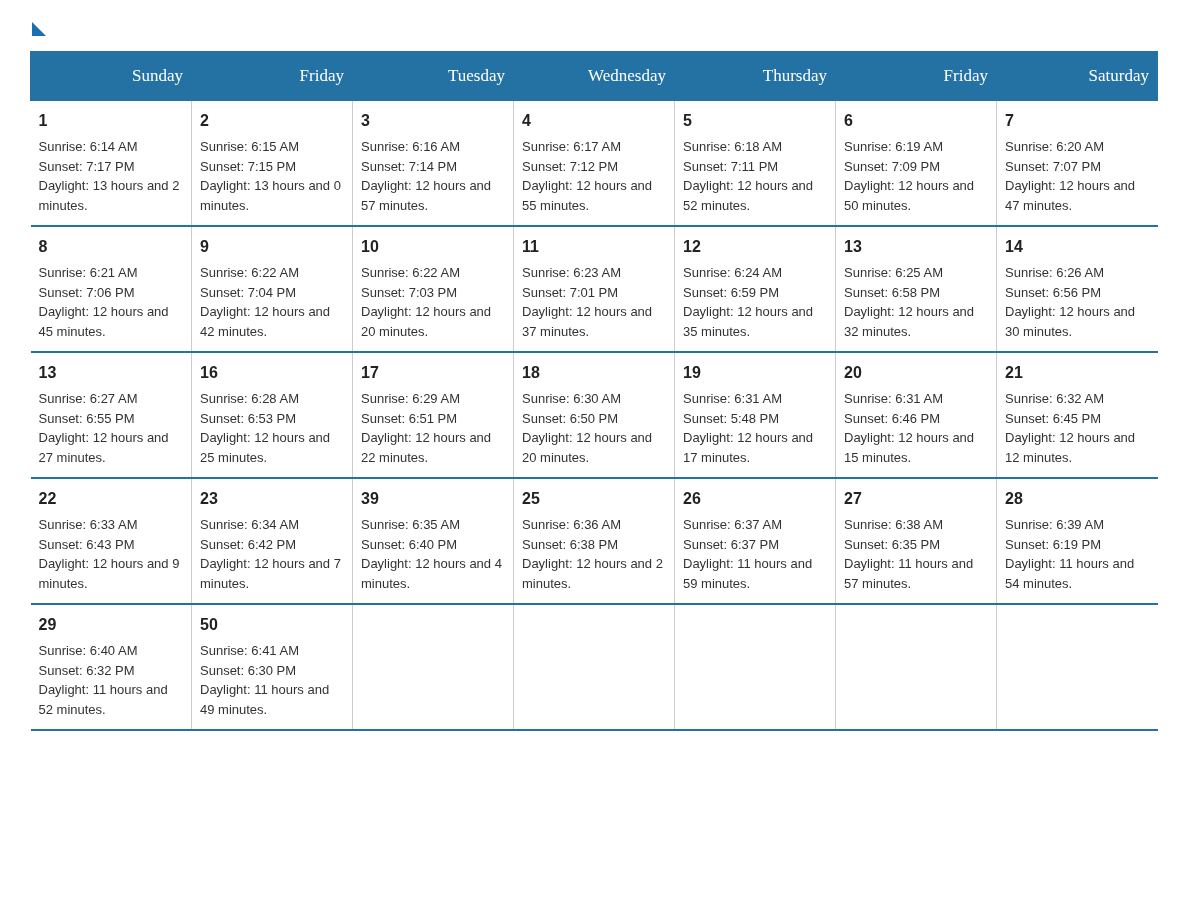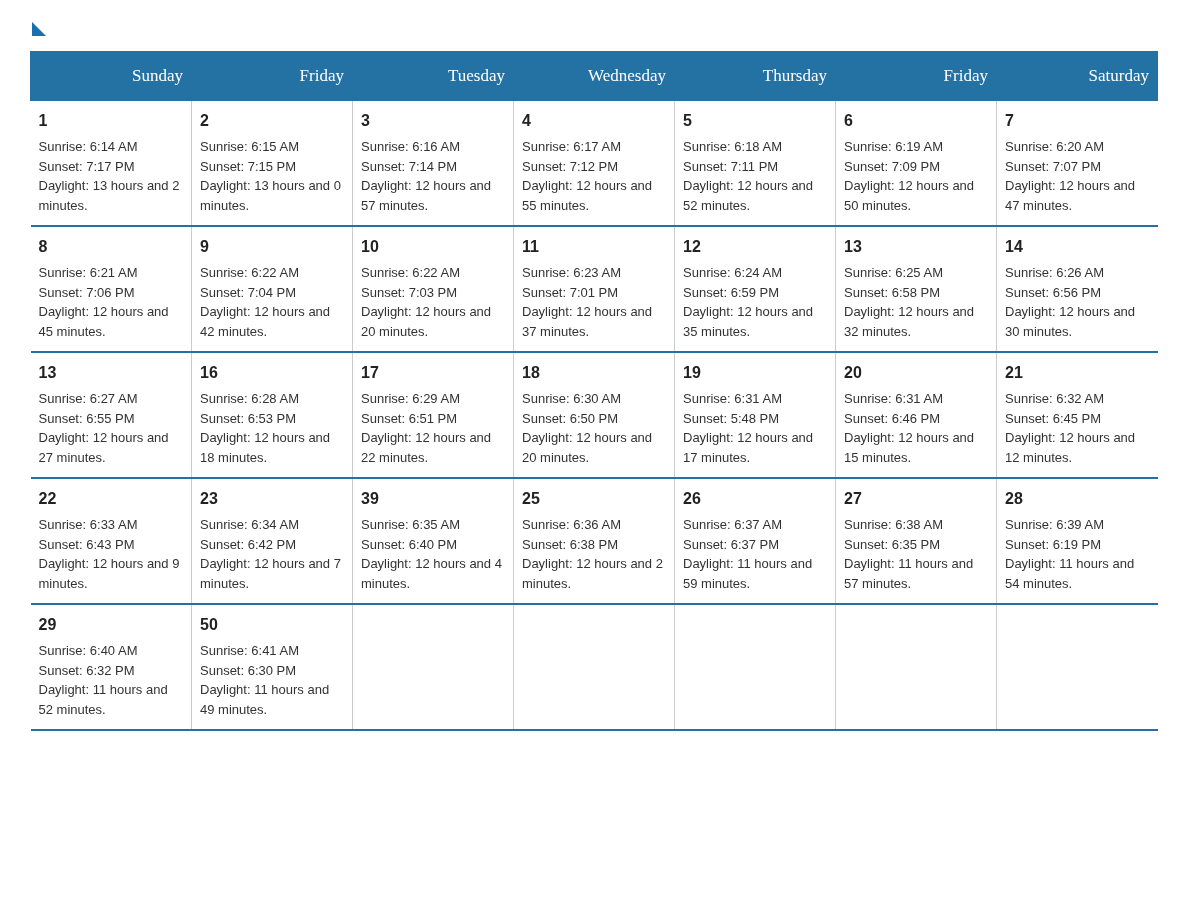--- a/index.html
+++ b/index.html
@@ -229,21 +229,21 @@
         <td>
         <span class="day-number">13</span>
         <span>Sunrise: 6:27 AM</span><br>
         <span>Sunset: 6:55 PM</span><br>
         <span>Daylight: 12 hours and 27 minutes.</span>
       </td>
         <td>
         <span class="day-number">16</span>
         <span>Sunrise: 6:28 AM</span><br>
         <span>Sunset: 6:53 PM</span><br>
-        <span>Daylight: 12 hours and 18 minutes.</span>
+        <span>Daylight: 12 hours and 25 minutes.</span>
       </td>
         <td>
         <span class="day-number">17</span>
         <span>Sunrise: 6:29 AM</span><br>
         <span>Sunset: 6:51 PM</span><br>
         <span>Daylight: 12 hours and 22 minutes.</span>
       </td>
         <td>
         <span class="day-number">18</span>
         <span>Sunrise: 6:30 AM</span><br>

